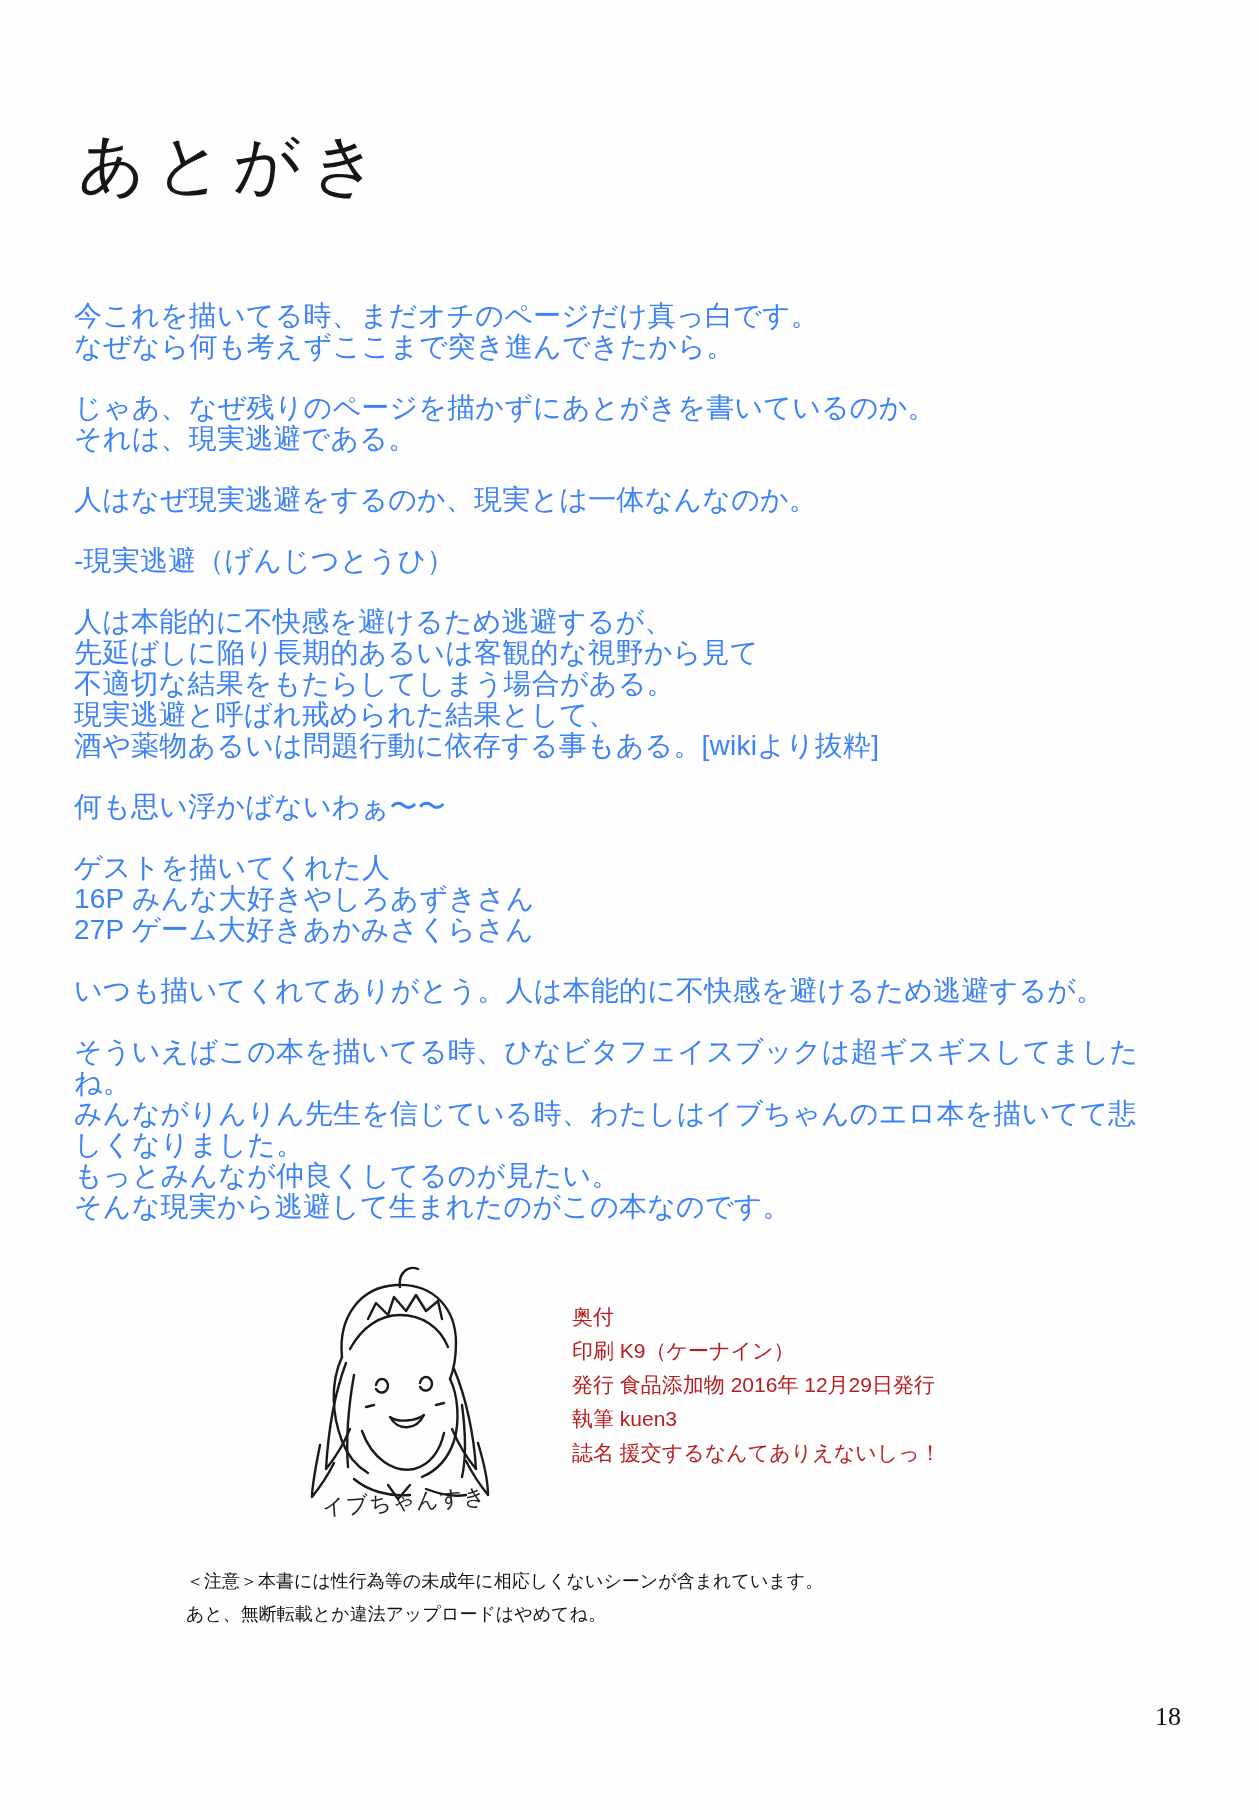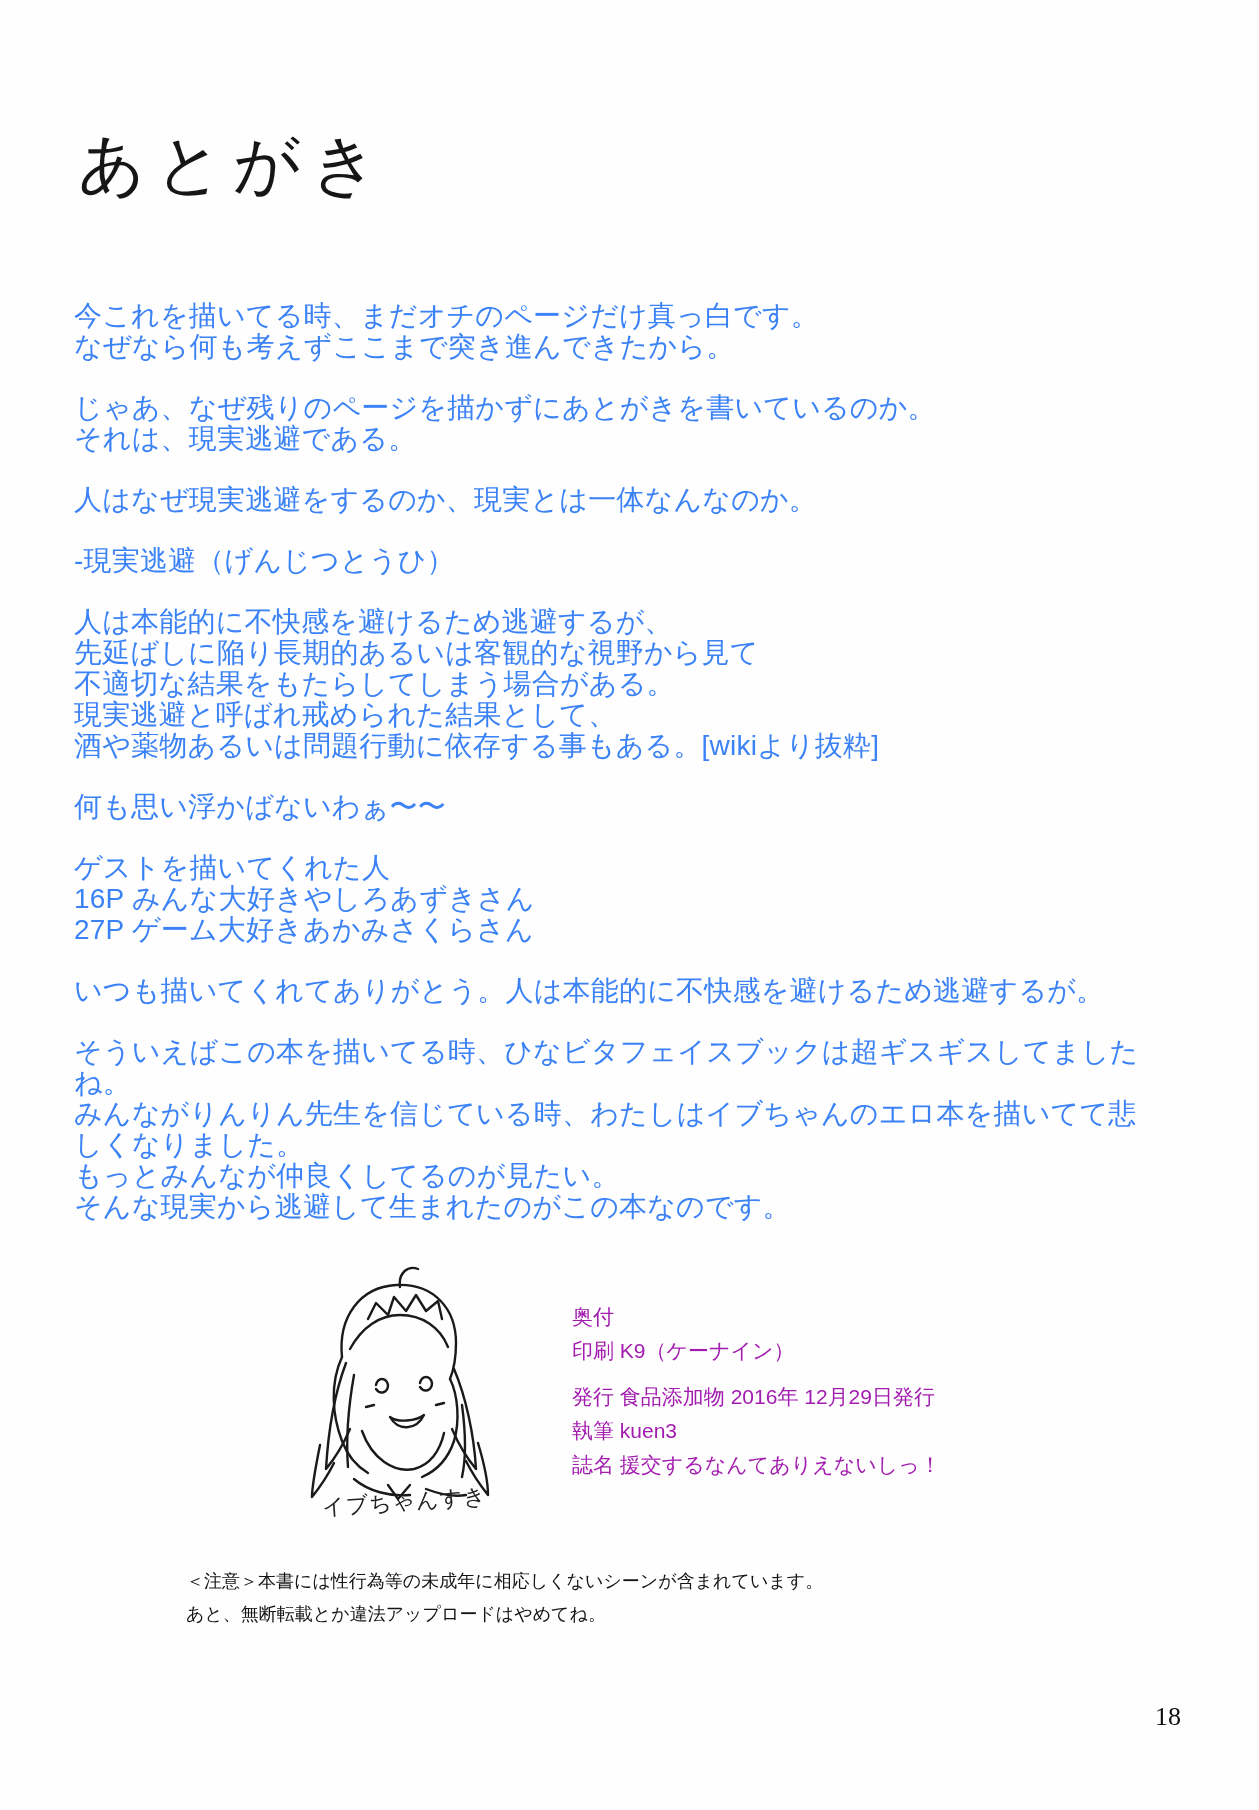--- a/index.html
+++ b/index.html
@@ -46,24 +46,24 @@
   }
   .colophon {
     position: absolute;
     left: 572px;
     top: 1300px;
     width: 520px;
   }
   .colophon-line {
     font-size: 21px;
     line-height: 34px;
-    color: #a21caf;
+    color: #b91c1c;
   }
   .colophon-line.sep {
-    margin-top: 12px;
+    margin-top: 0;
   }
   .notice {
     position: absolute;
     left: 186px;
     top: 1565px;
     width: 900px;
     font-size: 18px;
     line-height: 33px;
     color: #141414;
     white-space: pre-line;

